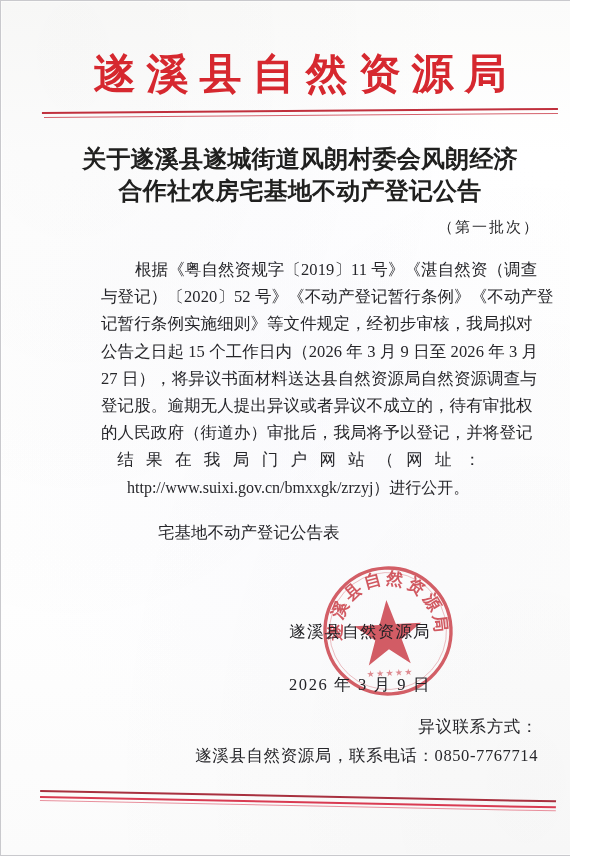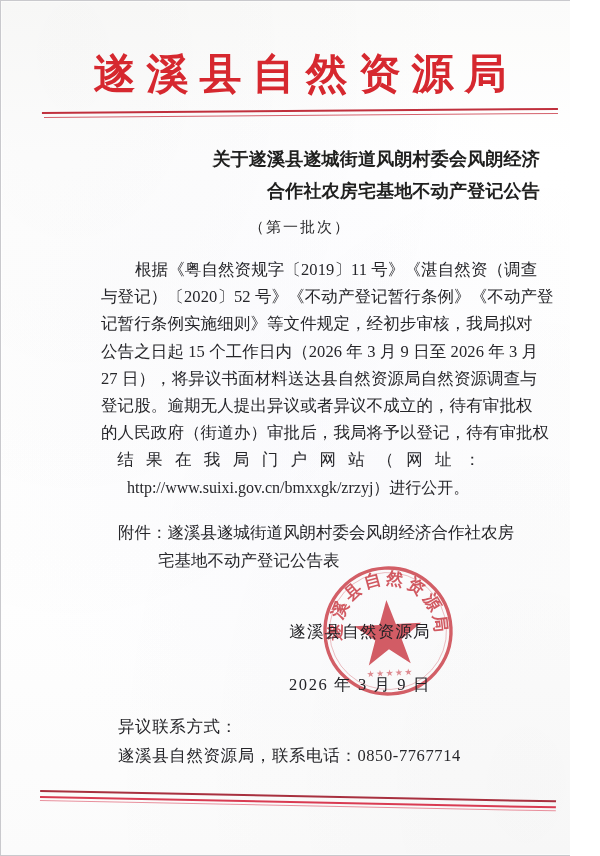--- a/index.html
+++ b/index.html
@@ -77,34 +77,34 @@
     width: calc(100% - 2px); height: 1px;
     background: #d4616c;
   }
 
   
   .doc-title {
     position: absolute;
     left: 60px;
     top: 143px;
     width: 480px;
-    text-align: right;
+    text-align: center;
     color: #20201f;
     font-family: "Liberation Serif", "DejaVu Serif", serif;
     font-weight: bold;
-    font-size: 18px;
+    font-size: 24px;
     line-height: 32px;
     letter-spacing: 0.2px;
   }
   .doc-subtitle {
     position: absolute;
     left: 60px;
     top: 216px;
     width: 480px;
-    text-align: center;
+    text-align: right;
     color: #2a2a2c;
     font-family: "Liberation Serif", "DejaVu Serif", serif;
     font-size: 15px;
     line-height: 22px;
     letter-spacing: 2px;
   }
 
   
   .body-block {
     position: absolute;
@@ -183,21 +183,21 @@
   .contact {
     position: absolute;
     left: 118px;
     top: 712px;
     width: 420px;
     color: #26262a;
     font-family: "Liberation Serif", "DejaVu Serif", serif;
     font-size: 16.5px;
     line-height: 29px;
   }
-  .contact-line { white-space: nowrap; letter-spacing: 0.6px; }
+  .contact-line { white-space: nowrap; letter-spacing: 0.6px; text-align: right; }
 
   
   .footer-rules {
     position: absolute;
     left: 40px;
     top: 790px;
     width: 516px;
     height: 16px;
     transform: rotate(1.15deg);
     transform-origin: left center;
@@ -237,27 +237,26 @@
 
   <div class="doc-subtitle">（第一批次）</div>
 
   <div class="body-block">
     <div class="body-line indent">根据《粤自然资规字〔2019〕11 号》《湛自然资（调查</div>
     <div class="body-line">与登记）〔2020〕52 号》《不动产登记暂行条例》《不动产登</div>
     <div class="body-line">记暂行条例实施细则》等文件规定，经初步审核，我局拟对</div>
     <div class="body-line">公告之日起 15 个工作日内（2026 年 3 月 9 日至 2026 年 3 月</div>
     <div class="body-line">27 日），将异议书面材料送达县自然资源局自然资源调查与</div>
     <div class="body-line">登记股。逾期无人提出异议或者异议不成立的，待有审批权</div>
-    <div class="body-line">的人民政府（街道办）审批后，我局将予以登记，待有审批权</div>
+    <div class="body-line">的人民政府（街道办）审批后，我局将予以登记，并将登记</div>
     <div class="body-line spread">结果在我局门户网站（网址：</div>
     <div class="body-line url">http://www.suixi.gov.cn/bmxxgk/zrzyj）进行公开。</div>
   </div>
 
   <div class="attachment">
-    <div class="attachment-line">附件：遂溪县遂城街道风朗村委会风朗经济合作社农房</div>
     <div class="attachment-line cont">宅基地不动产登记公告表</div>
   </div>
 
   <div class="seal">
     <svg viewBox="0 0 136 136" xmlns="http://www.w3.org/2000/svg">
       <defs>
         <path id="sealArc" d="M 21,68 A 47,47 0 0 1 115,68" fill="none"></path>
       </defs>
       <circle cx="68" cy="68" r="63" fill="none" stroke="#c8353f" stroke-width="3.4" opacity="0.92"></circle>
       <circle cx="68" cy="68" r="58.5" fill="none" stroke="#c8353f" stroke-width="0.8" opacity="0.45"></circle>

